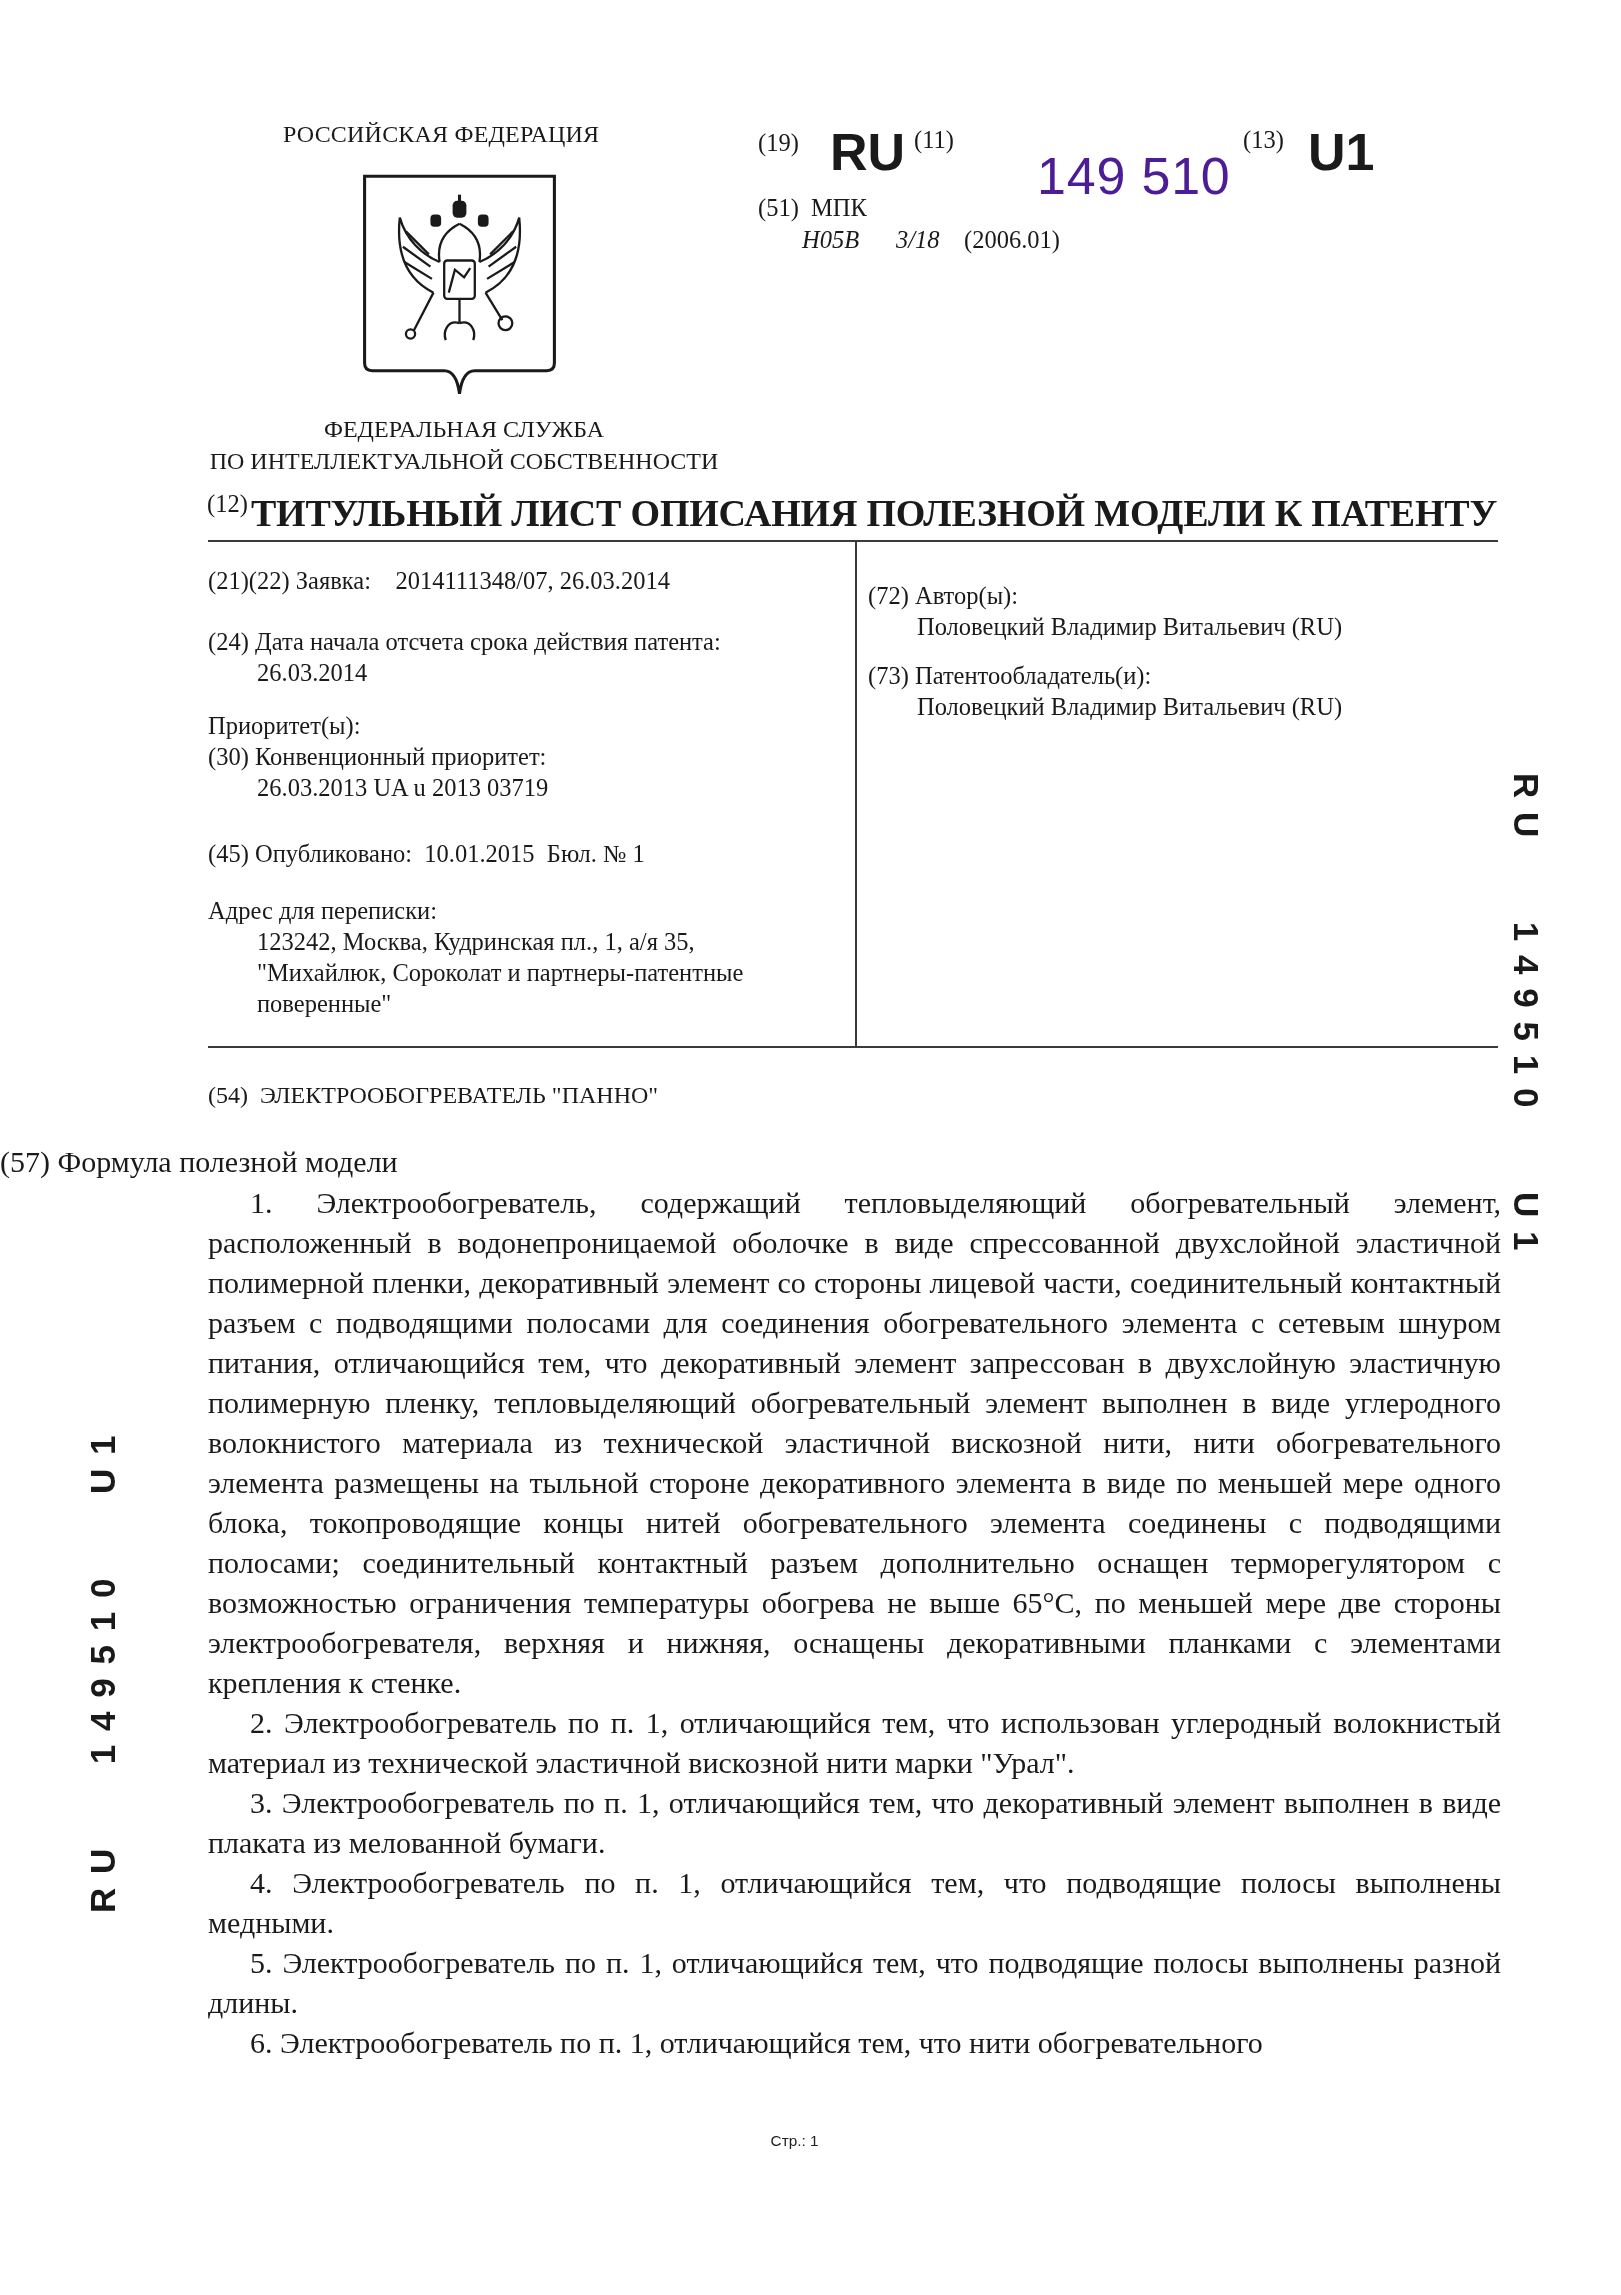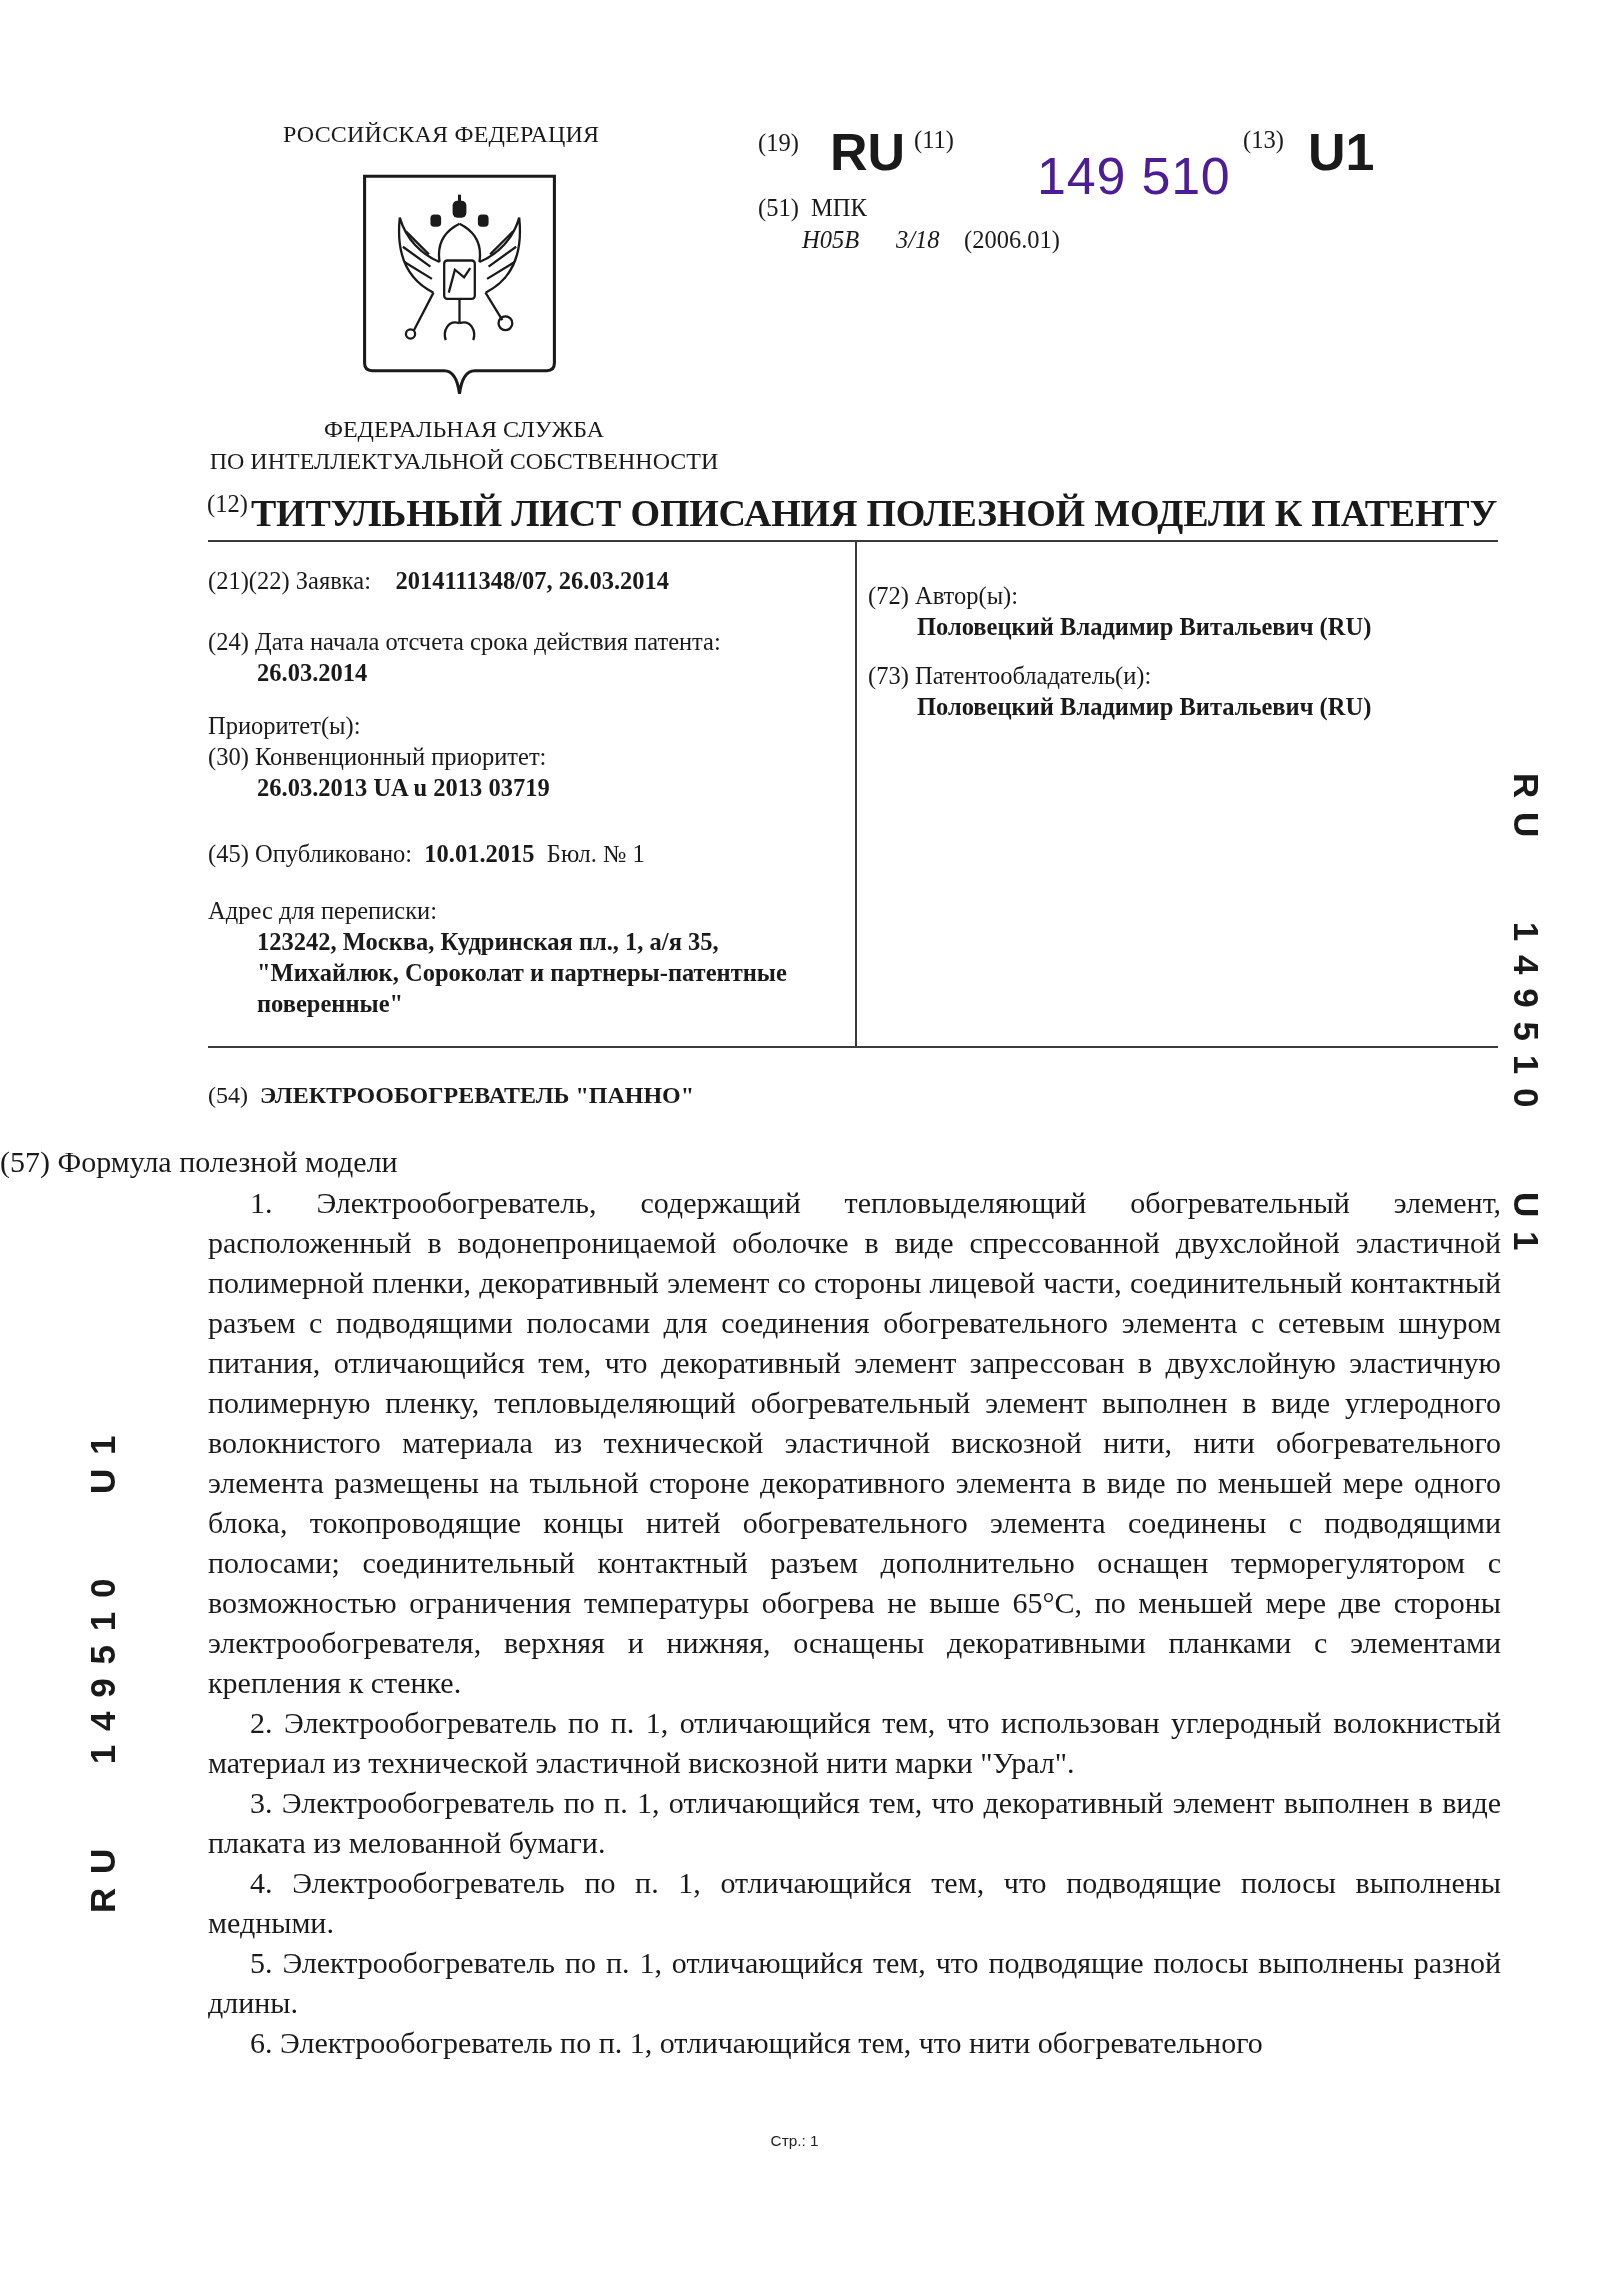--- a/index.html
+++ b/index.html
@@ -27,21 +27,21 @@
   #title-wrap { left: 207px; top: 490px; white-space: nowrap; }
   #title-code { font-size: 24.5px; vertical-align: 13.8px; }
   #title-text { font-size: 38px; font-weight: bold; letter-spacing: -0.2px; }
   .hrule { position: absolute; height: 2.3px; background: #3a3a3a; }
   #rule-top { left: 208px; top: 540px; width: 1290px; }
   #rule-mid { left: 208px; top: 1046px; width: 1290px; }
   #vrule { position: absolute; left: 855px; top: 540px; width: 1.5px; height: 506px; background: #3a3a3a; }
 
   
   .fld { position: absolute; font-size: 24.5px; line-height: 31px; white-space: nowrap; }
-  .b { font-weight: bold; }
+  .b { font-weight: normal; }
   .ind { padding-left: 49px; }
 
   #f2122 { left: 208px; top: 565px; }
   #f24 { left: 208px; top: 626px; }
   #prio { left: 208px; top: 710px; }
   #f45 { left: 208px; top: 838px; }
   #addr { left: 208px; top: 895px; }
 
   #f72 { left: 868px; top: 565px; margin-top: 15px; }
   #f73 { left: 868px; top: 660px; }

